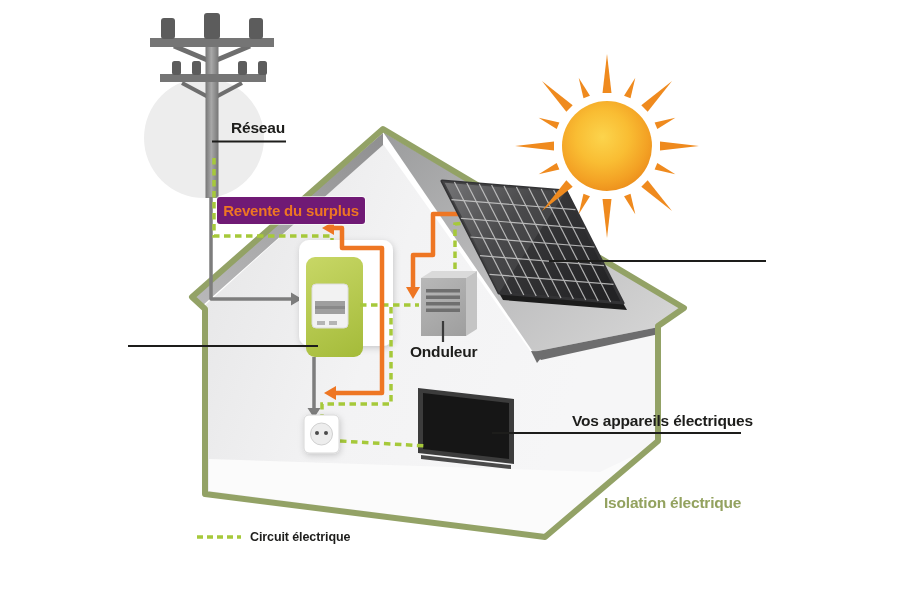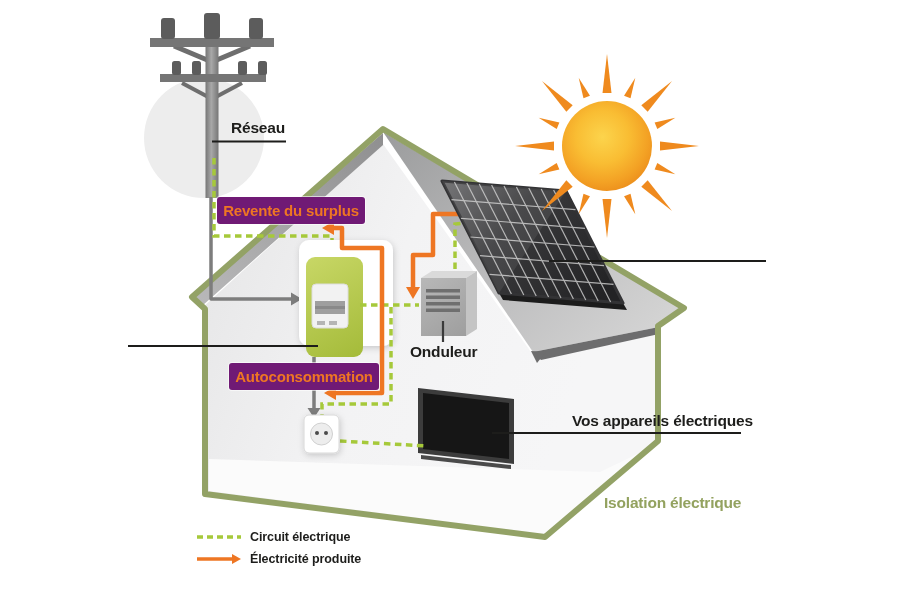--- a/index.html
+++ b/index.html
@@ -217,38 +217,30 @@
     <line x1="549" y1="261" x2="766" y2="261"></line>
     <line x1="492" y1="433" x2="741" y2="433"></line>
   </g>
 </svg>
 
 <div class="lbl" style="left:231px;top:119px;">Réseau</div>
 
 <div class="lbl orange-box" style="left:217px;top:197px;width:148px;height:27px;">Revente du surplus</div>
 
 
-<div class="lbl orange-box" style="left:229px;top:363px;width:150px;height:27px;">Autoconsommation</div>
 
 <div class="lbl" style="left:410px;top:343px;">Onduleur</div>
 
 
 <div class="lbl" style="left:556px;top:412px;margin-left:16px;">Vos appareils électriques</div>
 
 <div class="lbl olive" style="left:604px;top:494px;">Isolation électrique</div>
 
 <div class="legend">
   <div class="legend-row">
     <svg class="legend-mark" viewBox="0 0 46 12">
       <line x1="1" y1="6" x2="45" y2="6" stroke="#a6c93a" stroke-width="3.5" stroke-dasharray="6 4"></line>
     </svg>
     <span class="legend-label">Circuit électrique</span>
   </div>
-  <div class="legend-row">
-    <svg class="legend-mark" viewBox="0 0 46 12">
-      <line x1="1" y1="6" x2="36" y2="6" stroke="#ee7623" stroke-width="3.5"></line>
-      <polygon points="36,1 36,11 45,6" fill="#ee7623"></polygon>
-    </svg>
-    <span class="legend-label">Électricité produite</span>
-  </div>
 </div>
 
 </div>
 
 </body></html>

